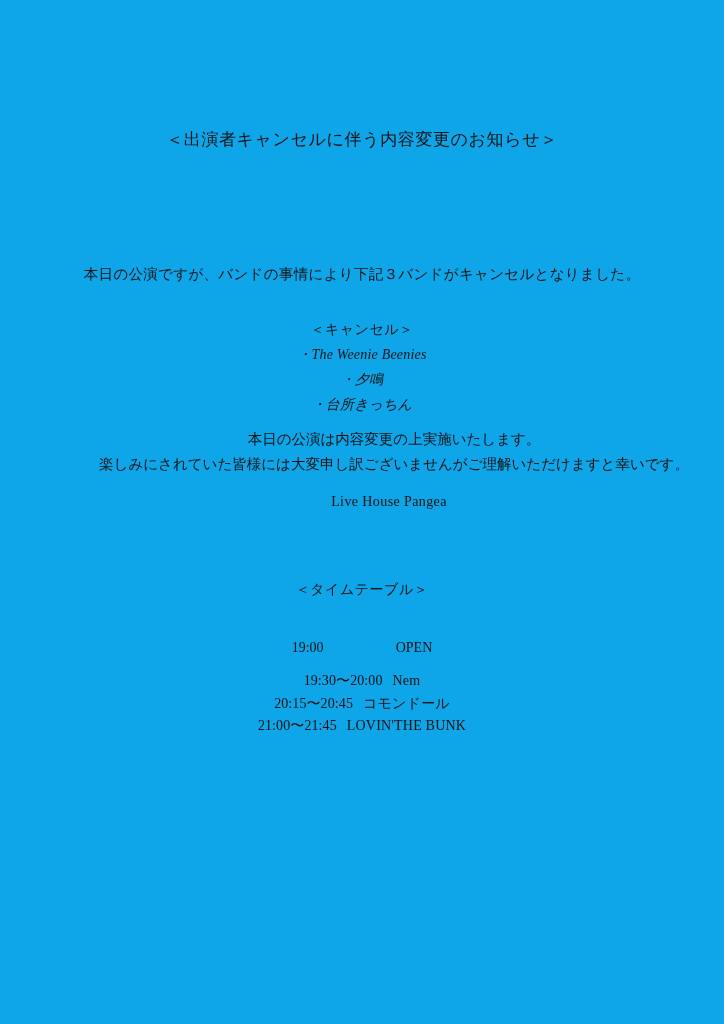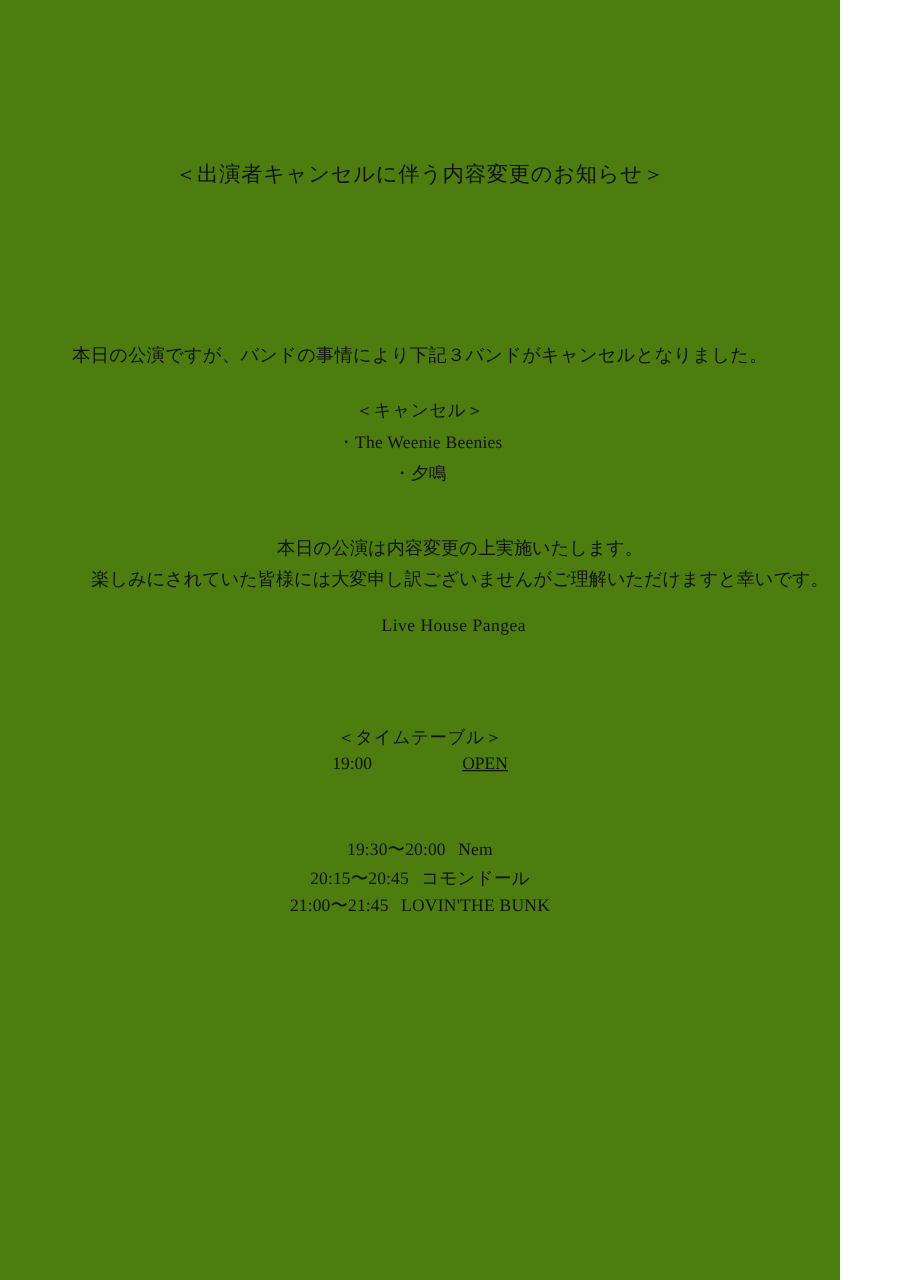--- a/index.html
+++ b/index.html
@@ -9,40 +9,40 @@
   }
   body {
     width: 724px;
     height: 1024px;
     font-family: "Liberation Serif", "DejaVu Serif", serif;
     color: #111111;
     -webkit-font-smoothing: antialiased;
   }
   .page {
     position: relative;
-    width: 672px;
+    width: 724px;
     height: 1024px;
-    background: #4d7c0f;
+    background: #0ea5e9;
     box-sizing: border-box;
     overflow: hidden;
   }
   .title {
     position: absolute;
     top: 128px;
     left: 0;
     width: 100%;
     text-align: center;
     font-size: 17px;
     letter-spacing: 0.6px;
     color: #111111;
     white-space: nowrap;
   }
   .lead {
     position: absolute;
-    top: 275px;
+    top: 265px;
     left: 0;
     width: 100%;
     text-align: center;
     font-size: 14.5px;
     letter-spacing: 0.3px;
   }
   .block {
     position: absolute;
     left: 0;
     width: 100%;
@@ -51,20 +51,21 @@
   .cancel-block {
     top: 317px;
     font-size: 14px;
     line-height: 25px;
   }
   .cancel-heading {
     letter-spacing: 0.5px;
   }
   .cancel-item {
     letter-spacing: 0.2px;
+    font-style: italic;
   }
   .notice-block {
     top: 427px;
     font-size: 14.5px;
     line-height: 25px;
     padding-left: 32px;
   }
   .venue {
     position: absolute;
     top: 494px;
@@ -79,26 +80,25 @@
     position: absolute;
     top: 581px;
     left: 0;
     width: 100%;
     text-align: center;
     font-size: 14px;
     letter-spacing: 0.5px;
   }
   .tt-open {
     position: absolute;
-    top: 604px;
+    top: 640px;
     left: 0;
     width: 100%;
     text-align: center;
     font-size: 14px;
-    text-decoration: underline;
   }
   .tt-open .t {
     display: inline-block;
     min-width: 52px;
     text-align: left;
   }
   .tt-open .g {
     display: inline-block;
     width: 52px;
   }
@@ -128,20 +128,21 @@
 <div class="page">
 
   <div class="title">＜出演者キャンセルに伴う内容変更のお知らせ＞</div>
 
   <div class="lead">本日の公演ですが、バンドの事情により下記３バンドがキャンセルとなりました。</div>
 
   <div class="block cancel-block">
     <div class="cancel-heading">＜キャンセル＞</div>
     <div class="cancel-item">・The Weenie Beenies</div>
     <div class="cancel-item">・夕鳴</div>
+    <div class="cancel-item">・台所きっちん</div>
   </div>
 
   <div class="block notice-block">
     <div>本日の公演は内容変更の上実施いたします。</div>
     <div>楽しみにされていた皆様には大変申し訳ございませんがご理解いただけますと幸いです。</div>
   </div>
 
   <div class="venue">Live House Pangea</div>
 
   <div class="tt-heading">＜タイムテーブル＞</div>

